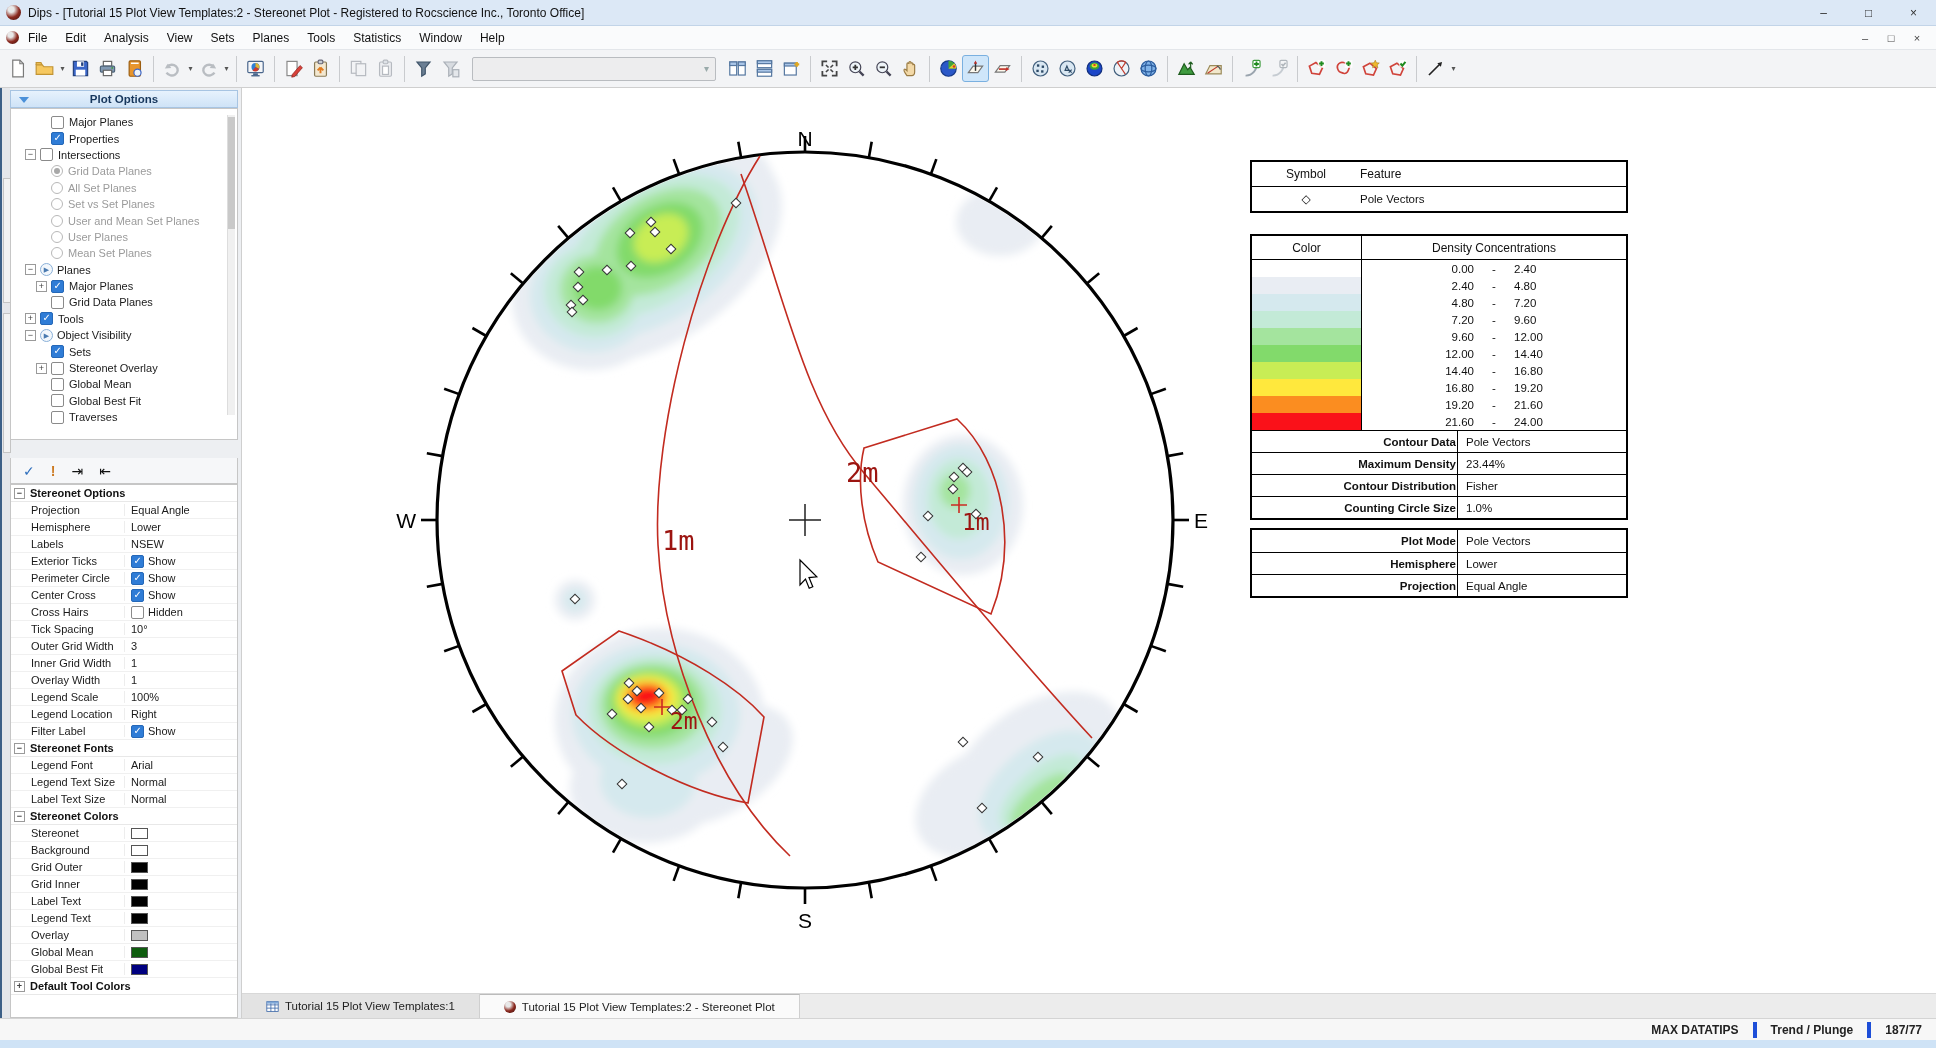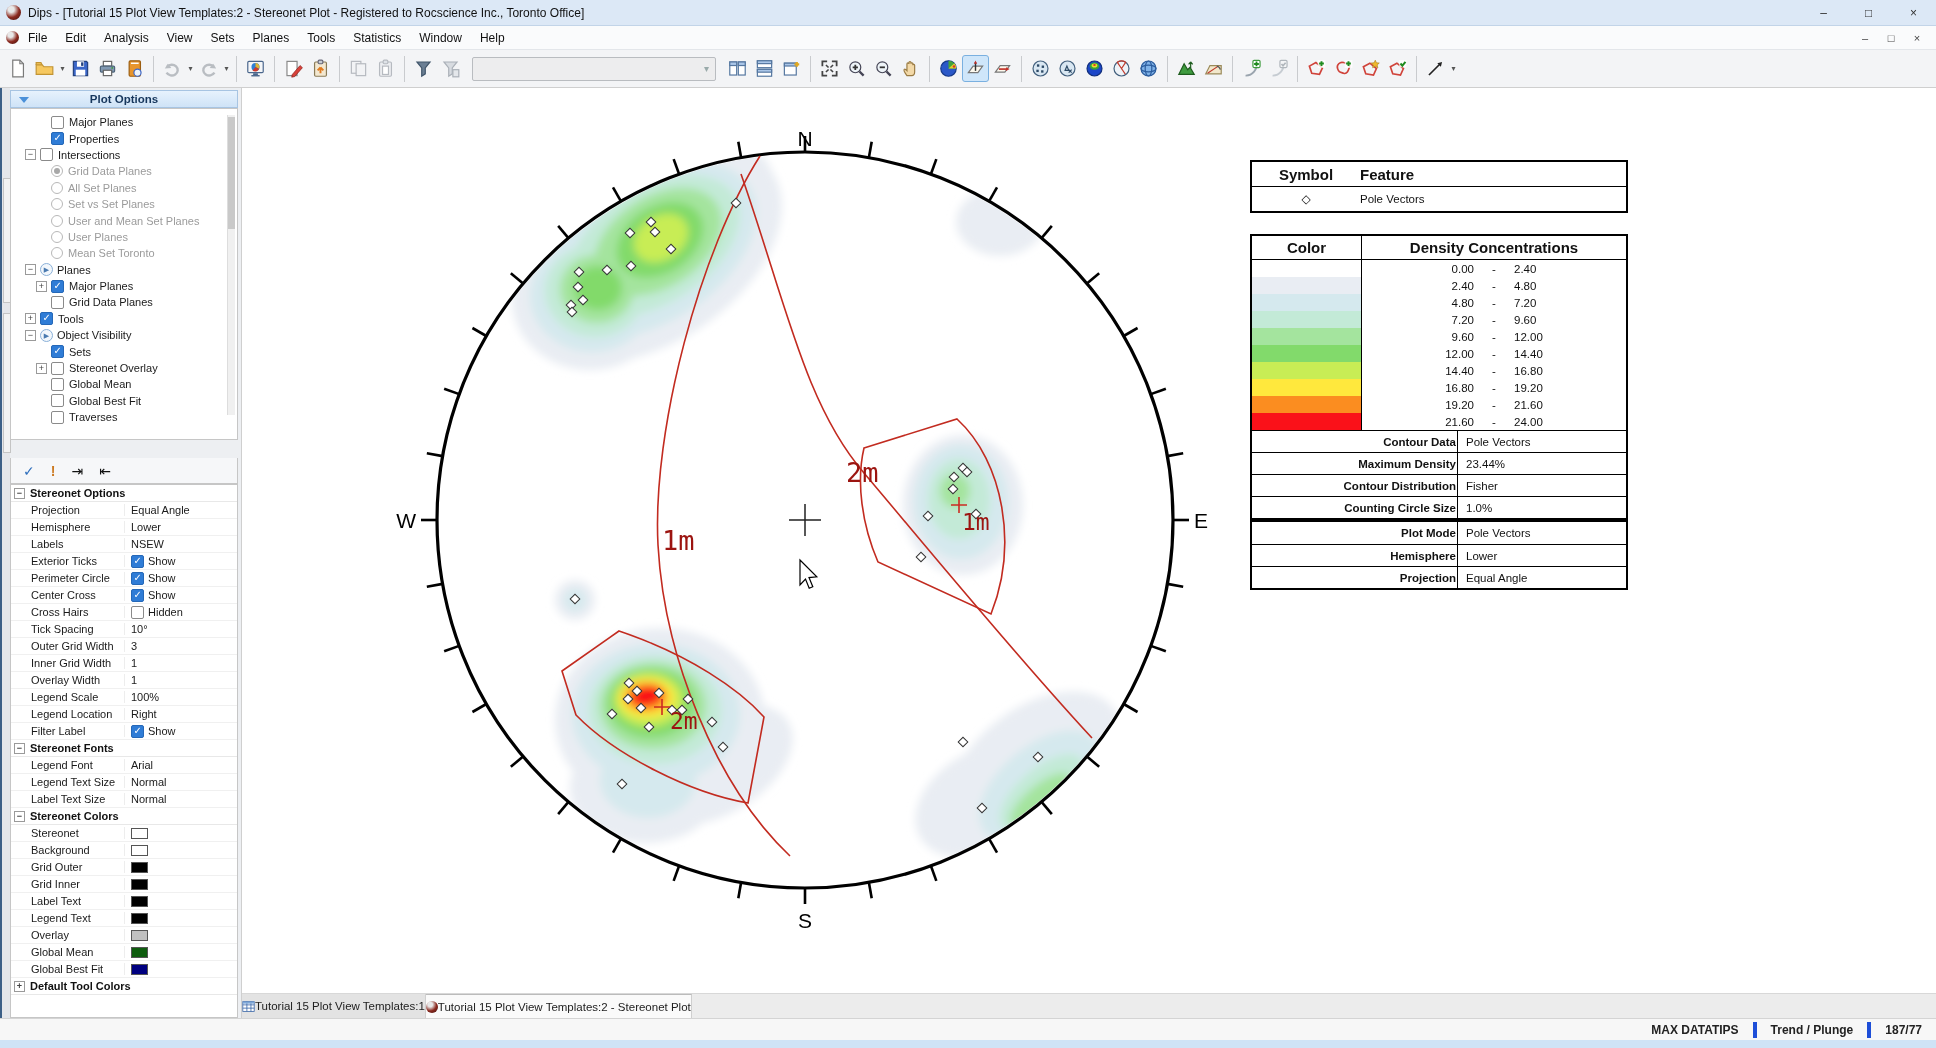--- a/index.html
+++ b/index.html
@@ -61,34 +61,34 @@
 .redlab{font:23px "DejaVu Sans Mono",monospace;fill:#9c1410}
 #ticks line{stroke:#000;stroke-width:2.6}
 #poles rect{fill:#fff;stroke:#333;stroke-width:1}
 #meanpoles path{stroke:#cc2b22;stroke-width:1.6;fill:none}
 .redcurve{stroke:#c22b20;stroke-width:1.6;fill:none}
 
 #legend{left:1250px;top:160px;width:378px;font-size:11.5px;position:absolute;background:#fff}
 .ltable{border:2px solid #000;background:#fff}
 .lrow{display:flex;align-items:center}
 .symcol{width:108px;text-align:center;flex:0 0 auto}
-.lhead{font-weight:bold;font-size:15px}
+.lhead{font-weight:normal;font-size:12px}
 .divline{border-bottom:1px solid #000}
 .ccol{width:110px;border-right:1px solid #000;flex:0 0 auto}
 .swrow{height:17px}
 .drow{height:17px;display:flex;align-items:center;justify-content:center}
 .drow .f{width:60px;text-align:right}
 .drow .d{width:40px;text-align:center}
 .drow .t{width:60px;text-align:left}
 .irow{display:flex;align-items:center;height:22px;border-top:1px solid #000}
 .irow .n{width:206px;text-align:right;padding-right:1px;font-weight:bold;border-right:1px solid #000;align-self:stretch;display:flex;align-items:center;justify-content:flex-end}
 .irow .v{padding-left:8px}
 
 #tabbar{left:242px;top:993px;width:1694px;height:25px;background:#ececec;border-top:1px solid #d8d8d8;display:flex;align-items:flex-end}
-.dtab{height:24px;display:flex;align-items:center;padding:0 0;font-size:11.5px;border-right:1px solid #cfcfcf;background:#e3e3e3;color:#222}
+.dtab{height:24px;display:flex;align-items:center;gap:6px;padding:0 24px;font-size:11.5px;border-right:1px solid #cfcfcf;background:#e3e3e3;color:#222}
 .dtab.active{background:#fafafa;border-top:1px solid #bbb}
 .tabicon{width:13px;height:13px;flex:0 0 auto}
 #statusbar{left:0;top:1018px;width:1936px;height:22px;background:#f7f7f7;border-top:1px solid #d4d4d4;display:flex;align-items:center;justify-content:flex-end;font-size:12px;font-weight:bold;color:#222}
 .stseg{padding:0 14px;height:16px;display:flex;align-items:center;border-left:4px solid #1d4ed8}
 #bottomstrip{left:0;top:1040px;width:1936px;height:8px;background:#cfe3f6}
 </style>
 </head>
 <body>
 
 <div id="titlebar" class="abs">
@@ -444,21 +444,21 @@
   <div class="trow i2 dis">
       <span class="rad"></span>
       <span>User and Mean Set Planes</span>
     </div>
   <div class="trow i2 dis">
       <span class="rad"></span>
       <span>User Planes</span>
     </div>
   <div class="trow i2 dis">
       <span class="rad"></span>
-      <span>Mean Set Toronto</span>
+      <span>Mean Set Planes</span>
     </div>
   <div class="trow i1">
       <span class="exp">−</span>
       <span class="arrbtn">▶</span>
       <span>Planes</span>
     </div>
   <div class="trow i2e">
       <span class="exp">+</span>
       <span class="cb ck"></span>
       <span>Major Planes</span>
@@ -938,21 +938,21 @@
     <div class="irow">
         <span class="n">Contour Distribution</span>
         <span class="v">Fisher</span>
       </div>
     <div class="irow">
         <span class="n">Counting Circle Size</span>
         <span class="v">1.0%</span>
       </div>
   </div>
 
-  <div class="ltable" style="">
+  <div class="ltable" style="margin-top:8px">
     <div class="irow" style="border-top:none">
         <span class="n">Plot Mode</span>
         <span class="v">Pole Vectors</span>
       </div>
     <div class="irow">
         <span class="n">Hemisphere</span>
         <span class="v">Lower</span>
       </div>
     <div class="irow">
         <span class="n">Projection</span>

